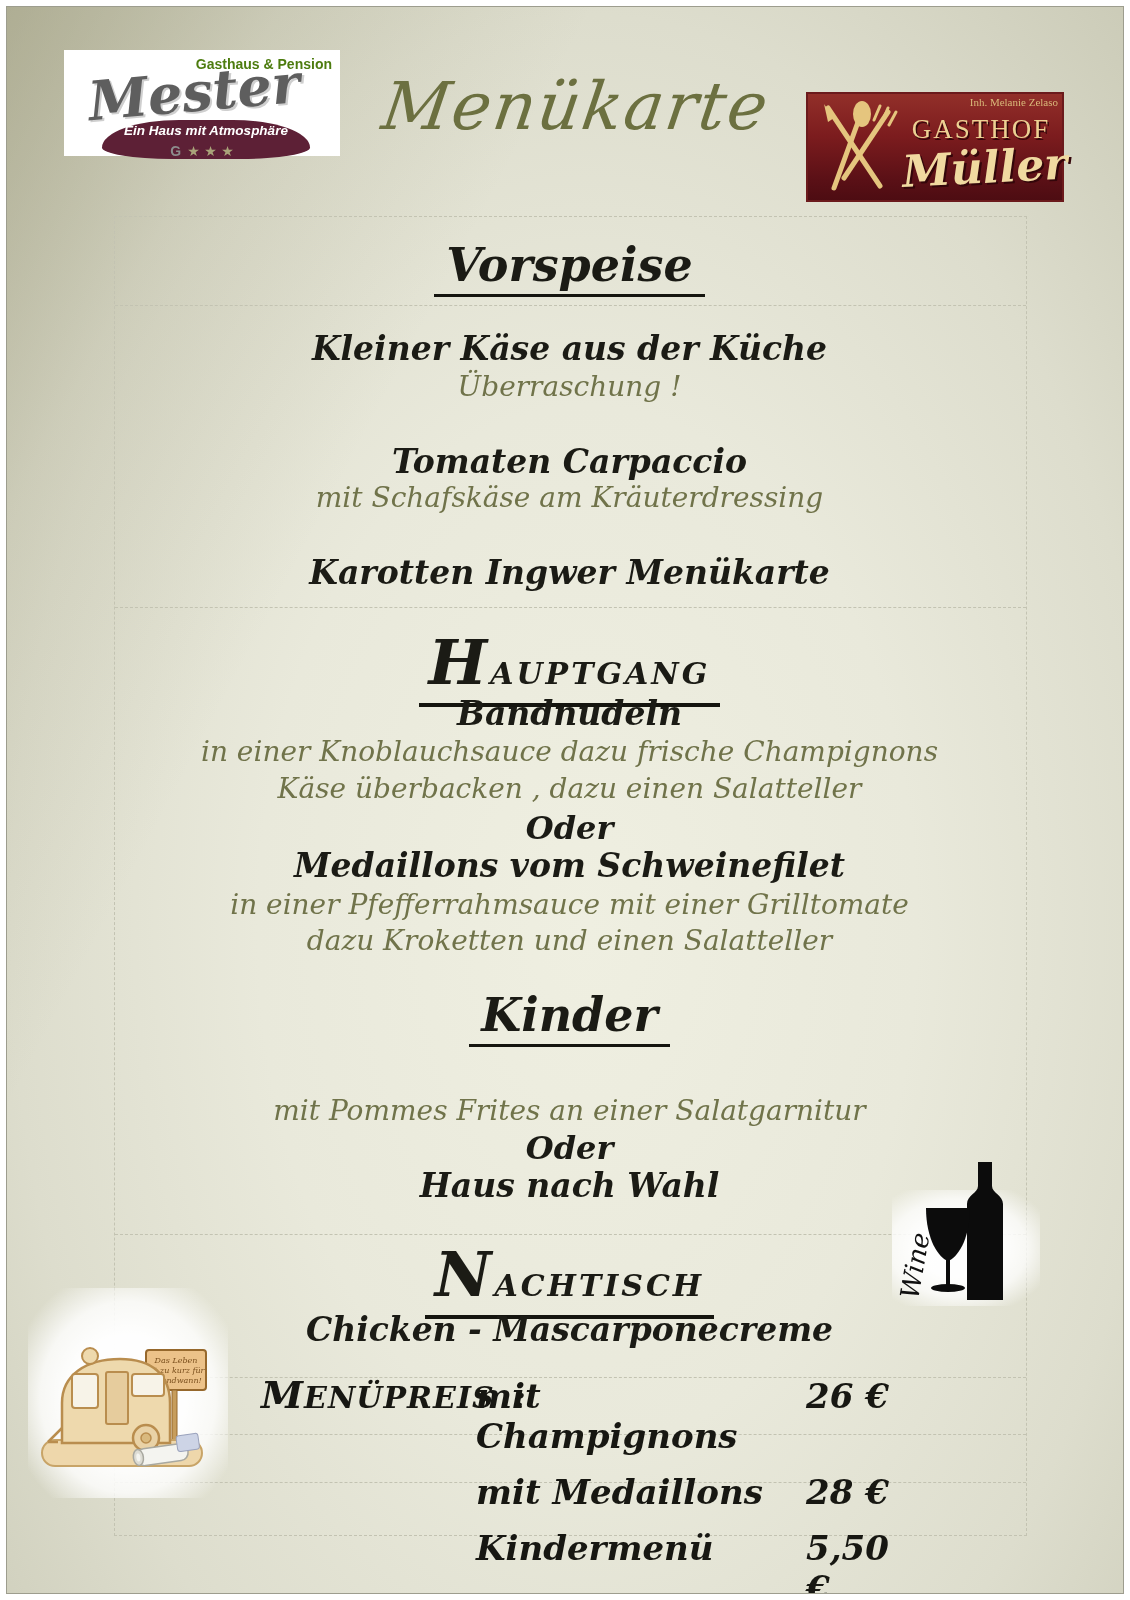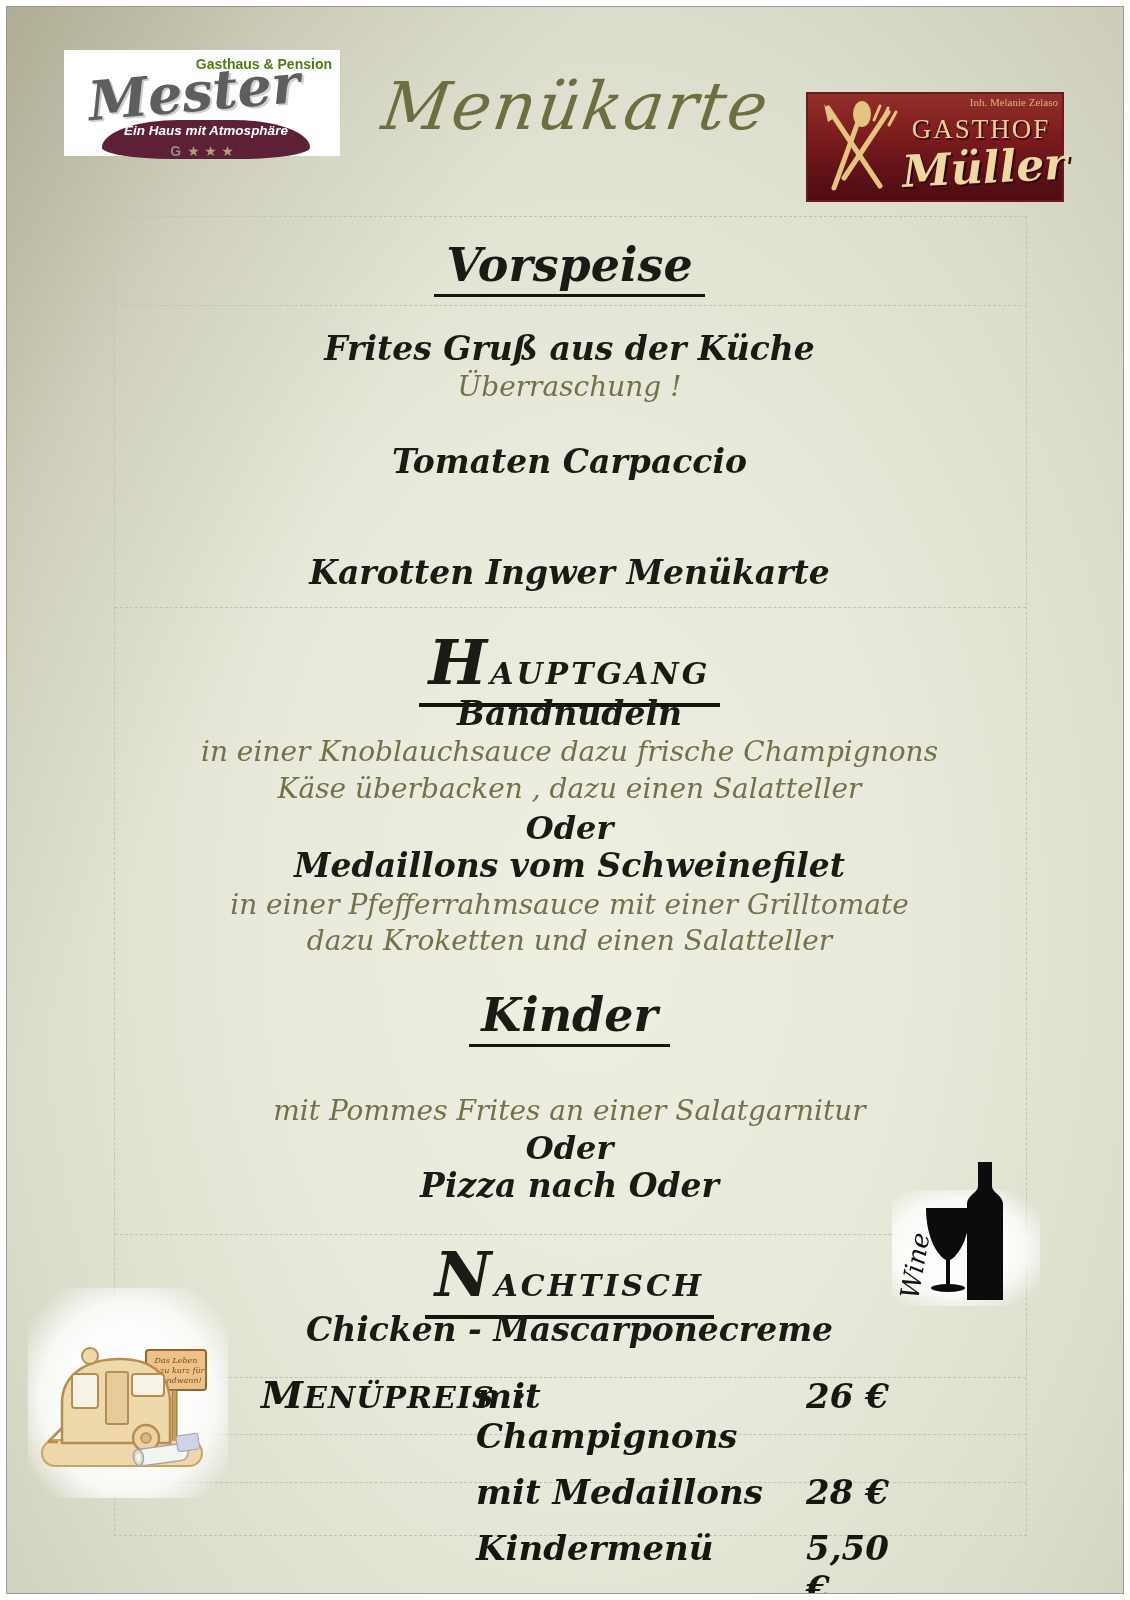--- a/index.html
+++ b/index.html
@@ -116,38 +116,39 @@
   <div class="dash-box">
     <div class="dash-h" style="top:88px"></div>
     <div class="dash-h" style="top:390px"></div>
     <div class="dash-h" style="top:1017px"></div>
     <div class="dash-h" style="top:1160px"></div>
     <div class="dash-h" style="top:1217px"></div>
     <div class="dash-h" style="top:1265px"></div>
   </div>
 
   <div class="line h-script" style="top:212px"><span>Vorspeise</span></div>
-  <div class="line name" style="top:303px">Frites Gruß aus der Küche</div>
+  <div class="line name" style="top:303px">Kleiner Käse aus der Küche</div>
   <div class="line desc" style="top:344px">Überraschung !</div>
   <div class="line name" style="top:416px">Tomaten Carpaccio</div>
+  <div class="line desc" style="top:455px">mit Schafskäse am Kräuterdressing</div>
   <div class="line name" style="top:527px">Karotten Ingwer Menükarte</div>
 
   <div class="line h-caps" style="top:600px"><span>HAUPTGANG</span></div>
   <div class="line name" style="top:668px">Bandnudeln</div>
   <div class="line desc" style="top:709px">in einer Knoblauchsauce dazu frische Champignons</div>
   <div class="line desc" style="top:746px">Käse überbacken , dazu einen Salatteller</div>
   <div class="line oder" style="top:783px">Oder</div>
   <div class="line name" style="top:820px">Medaillons vom Schweinefilet</div>
   <div class="line desc" style="top:862px">in einer Pfefferrahmsauce mit einer Grilltomate</div>
   <div class="line desc" style="top:898px">dazu Kroketten und einen Salatteller</div>
 
   <div class="line h-script" style="top:962px"><span>Kinder</span></div>
   <div class="line desc" style="top:1068px">mit Pommes Frites an einer Salatgarnitur</div>
   <div class="line oder" style="top:1103px">Oder</div>
-  <div class="line name" style="top:1140px">Pizza nach Oder</div>
+  <div class="line name" style="top:1140px">Haus nach Wahl</div>
 
   <div class="line h-caps" style="top:1212px"><span>NACHTISCH</span></div>
   <div class="line name" style="top:1284px">Chicken - Mascarponecreme</div>
 
   <div class="prices">
     <div class="plabel"><span>MENÜPREIS</span><span class="psep">:</span></div>
     <div class="dish">mit Champignons</div>
     <div class="price">26 €</div>
     <div></div>
     <div class="dish">mit Medaillons</div>

